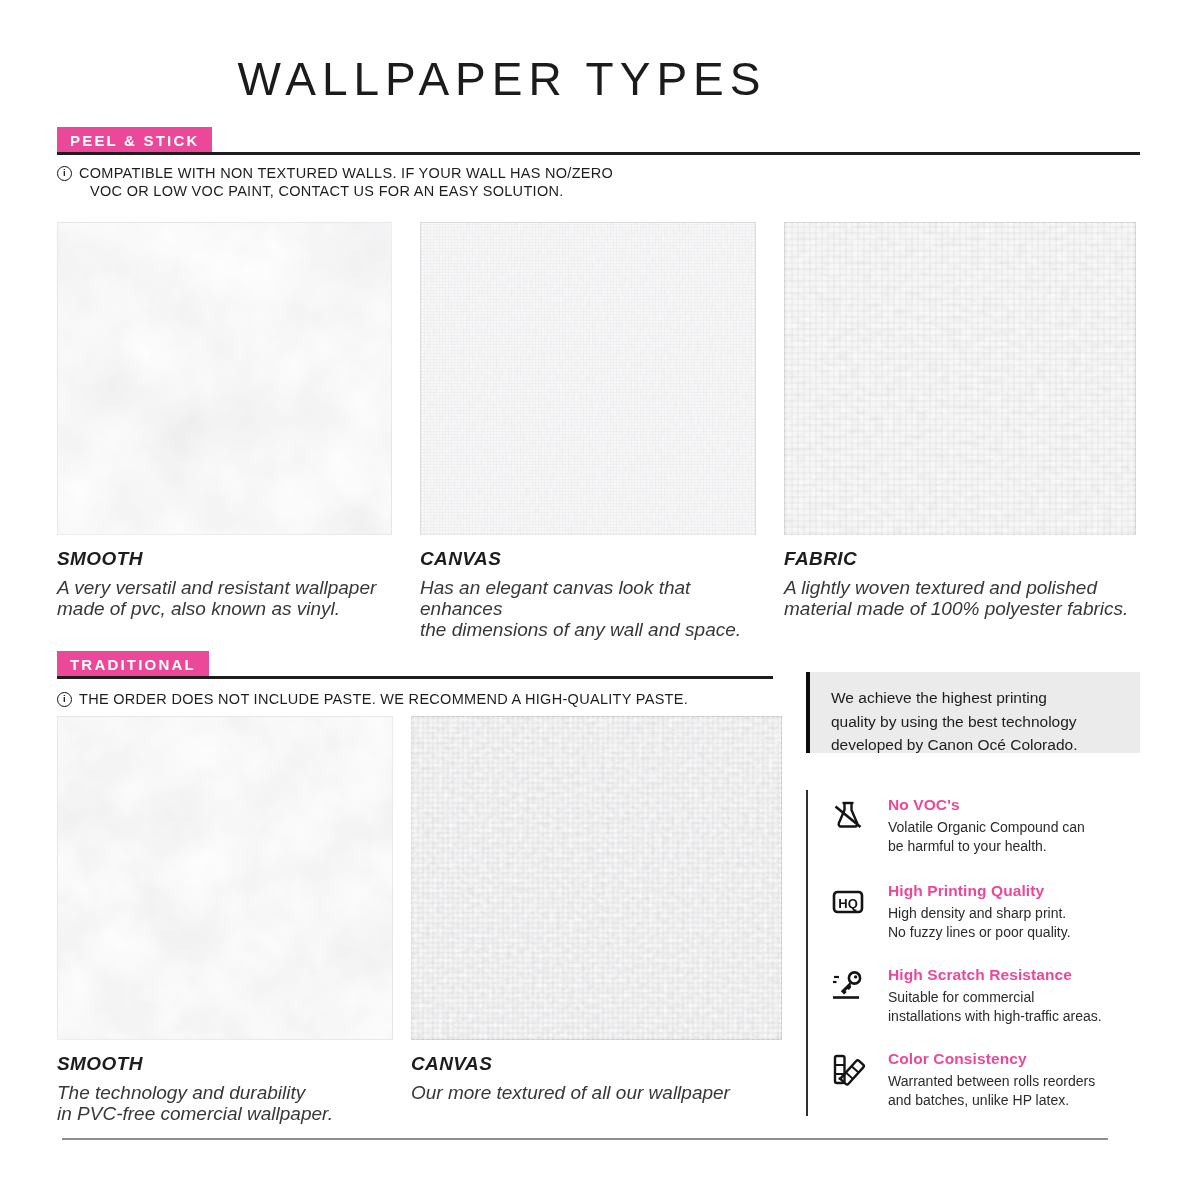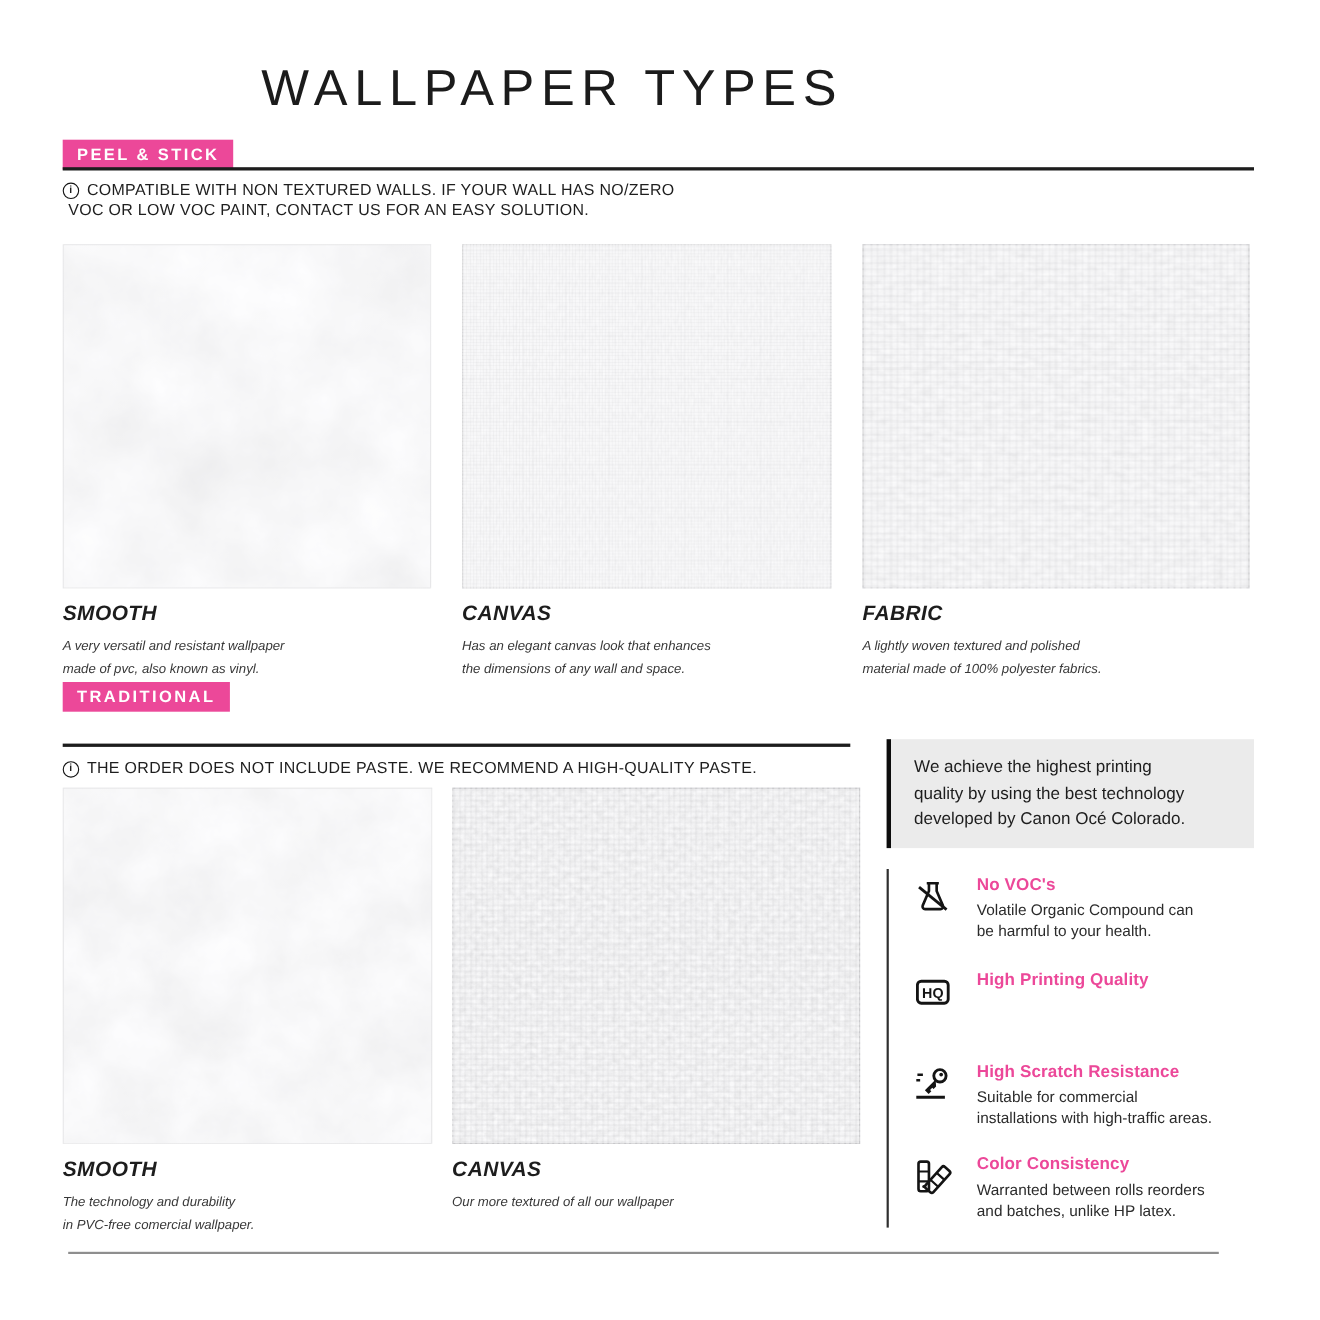--- a/index.html
+++ b/index.html
@@ -8,36 +8,36 @@
   .canvas{position:relative;width:1200px;height:1200px;background:#fff;padding-left:40px;}
 
   
   .title{position:absolute;top:52px;left:0;width:1004px;text-align:center;
          font-size:46px;font-weight:400;letter-spacing:6px;color:#1b1b1b;}
 
   
   .badge{position:absolute;height:27px;line-height:27px;background:#ec4899;color:#fff;
          font-size:15px;font-weight:700;letter-spacing:2.2px;padding:0 13px;}
   .badge-peel{left:57px;top:127px;}
-  .badge-trad{left:57px;top:620px;}
+  .badge-trad{left:57px;top:651px;}
   .rule{position:absolute;background:#1d1d1d;height:2.5px;}
   .rule-peel{left:57px;top:152px;width:1083px;}
   .rule-trad{left:57px;top:676px;width:716px;}
   .rule-bottom{position:absolute;left:62px;top:1138px;width:1046px;height:2px;background:#8e8e8e;}
 
   
   .note{position:absolute;left:57px;font-size:14.5px;letter-spacing:0.3px;
         line-height:18px;color:#1e1e1e;}
   .note-peel{top:164px;}
   .note-trad{top:690px;}
   .note .row{display:flex;align-items:flex-start;}
   .info-i{flex:0 0 auto;width:13px;height:13px;margin:1.5px 7px 0 0;border:1.4px solid #141414;
           border-radius:50%;display:inline-flex;align-items:center;justify-content:center;
           font-size:9.5px;font-weight:700;line-height:1;}
-  .note .cont{margin-left:5px;}
+  .note .cont{margin-left:33px;}
 
   
   .col{position:absolute;font-style:italic;}
   .swatch{position:relative;width:100%;overflow:hidden;border:1px solid rgba(0,0,0,0.03);box-sizing:border-box;}
   .swatch svg.noise{position:absolute;left:0;top:0;width:100%;height:100%;display:block;}
   .row1 .swatch{height:313px;}
   .row2 .swatch{height:324px;}
   .tex-smooth{background:linear-gradient(155deg,#f5f5f6 0%,#ededef 55%,#f0f0f1 100%);}
   .tex-canvas-fine{background:
      repeating-linear-gradient(0deg,rgba(120,120,126,0.10) 0 1px,transparent 1px 3px),
@@ -45,25 +45,25 @@
      #f4f4f5;}
   .tex-fabric{background:
      repeating-linear-gradient(0deg,rgba(108,108,118,0.12) 0 2px,transparent 2px 6px),
      repeating-linear-gradient(90deg,rgba(108,108,118,0.12) 0 2px,transparent 2px 6px),
      #f2f2f3;}
   .tex-canvas-rough{background:
      repeating-linear-gradient(0deg,rgba(100,100,108,0.13) 0 2px,transparent 2px 5px),
      repeating-linear-gradient(90deg,rgba(100,100,108,0.13) 0 2px,transparent 2px 5px),
      #f1f1f2;}
   .sw-name{margin-top:13px;font-size:19px;font-weight:700;letter-spacing:0.4px;color:#1d1d1d;}
-  .sw-desc{margin-top:7px;font-size:12px;line-height:21px;color:#383838;}
+  .sw-desc{margin-top:7px;font-size:19px;line-height:21px;color:#383838;}
   .line{display:block;}
 
   
-  .quote-box{position:absolute;left:806px;top:672px;width:334px;height:99px;
+  .quote-box{position:absolute;left:806px;top:672px;width:334px;height:81px;
              box-sizing:border-box;background:#ebebeb;border-left:4px solid #0c0c0c;
              padding:14px 8px 0 21px;font-size:15.5px;line-height:23.5px;color:#1d1d1d;}
   .vrule{position:absolute;left:806px;top:790px;width:2px;height:326px;background:#2f2f2f;}
   .feature{position:absolute;left:828px;width:312px;display:flex;}
   .f1{top:796px;} .f2{top:882px;} .f3{top:966px;} .f4{top:1050px;}
   .f-icon{flex:0 0 40px;width:40px;height:40px;margin-right:20px;}
   .f-icon svg{display:block;}
   .f-title{font-size:15.5px;font-weight:700;color:#ec4899;margin-bottom:4px;letter-spacing:0.1px;}
   .f-desc{font-size:14px;line-height:19px;color:#2b2b2b;}
 </style>
@@ -238,20 +238,24 @@
 
   <div class="feature f2">
     <div class="f-icon">
       <svg width="40" height="40" viewBox="0 0 40 40" fill="none">
         <rect x="6" y="10" width="28" height="20" rx="3.5" stroke="#141414" stroke-width="2.6"></rect>
         <text x="20" y="25.5" text-anchor="middle" font-family="Liberation Sans, DejaVu Sans, sans-serif" font-size="13" font-weight="bold" fill="#141414">HQ</text>
       </svg>
     </div>
     <div class="f-text">
       <div class="f-title">High Printing Quality</div>
+      <div class="f-desc">
+        <span class="line">High density and sharp print.</span>
+        <span class="line">No fuzzy lines or poor quality.</span>
+      </div>
     </div>
   </div>
 
   <div class="feature f3">
     <div class="f-icon">
       <svg width="40" height="40" viewBox="0 0 40 40" fill="none">
         <path d="M6 11 h5" stroke="#141414" stroke-width="2.2"></path>
         <path d="M5 16 h3.5" stroke="#141414" stroke-width="2.2"></path>
         <path d="M5 31.5 h26" stroke="#141414" stroke-width="2.6"></path>
         <circle cx="26.5" cy="12" r="5.6" stroke="#141414" stroke-width="2.6"></circle>

